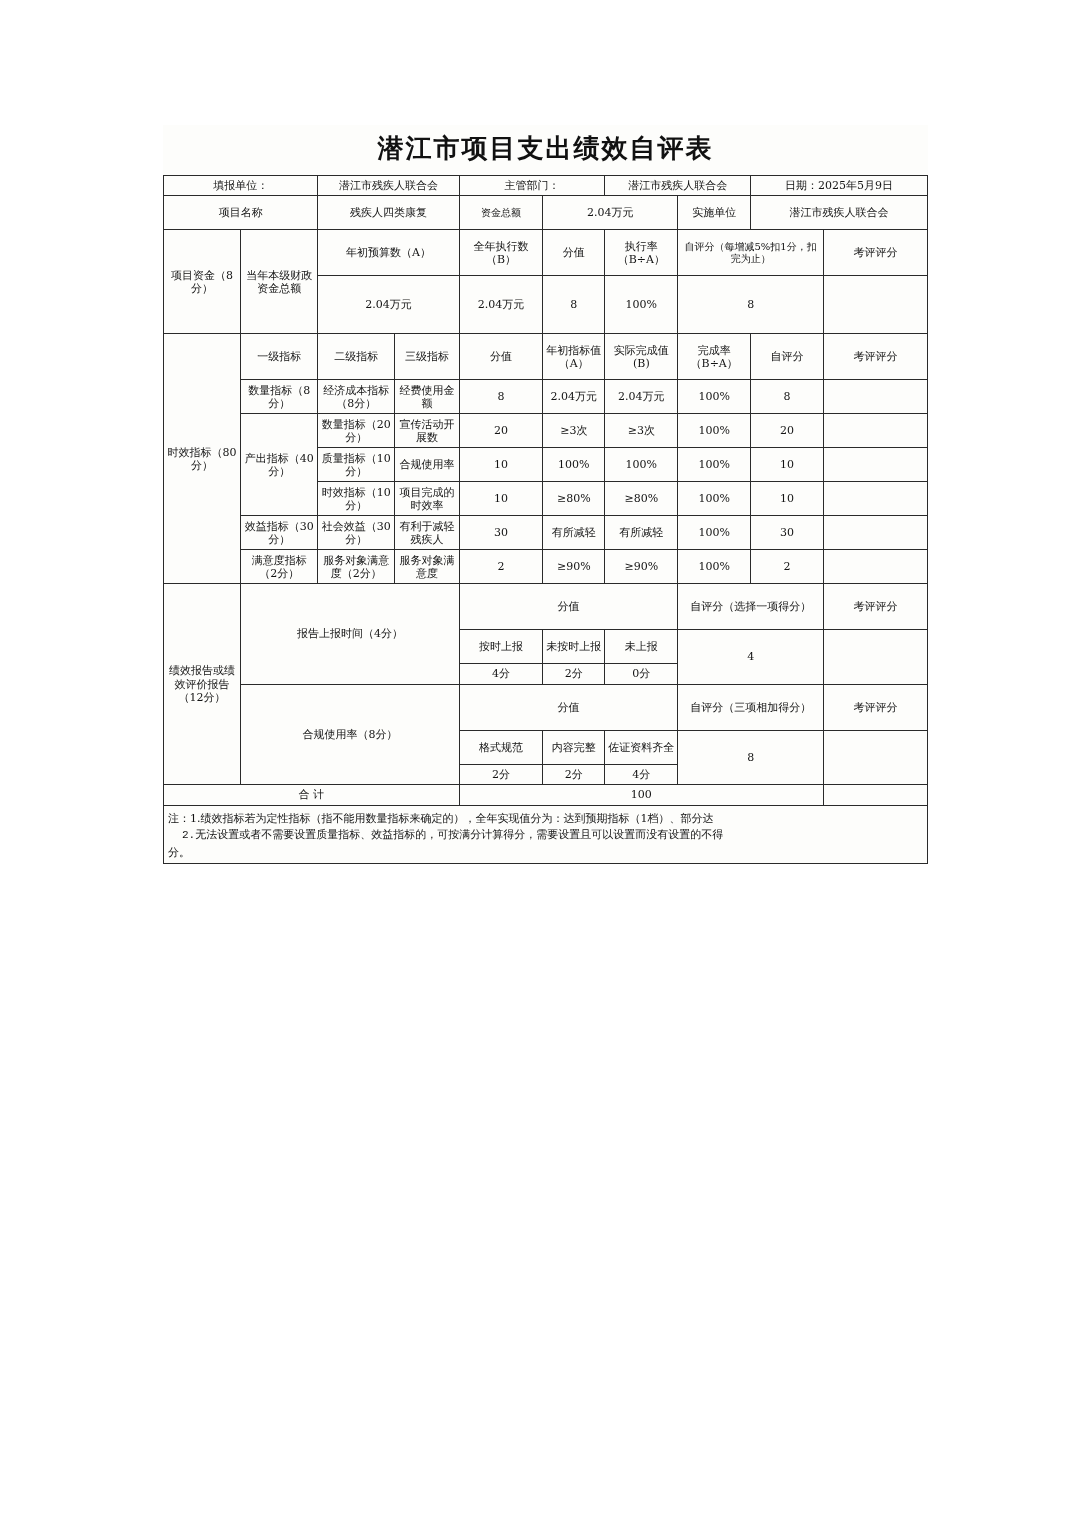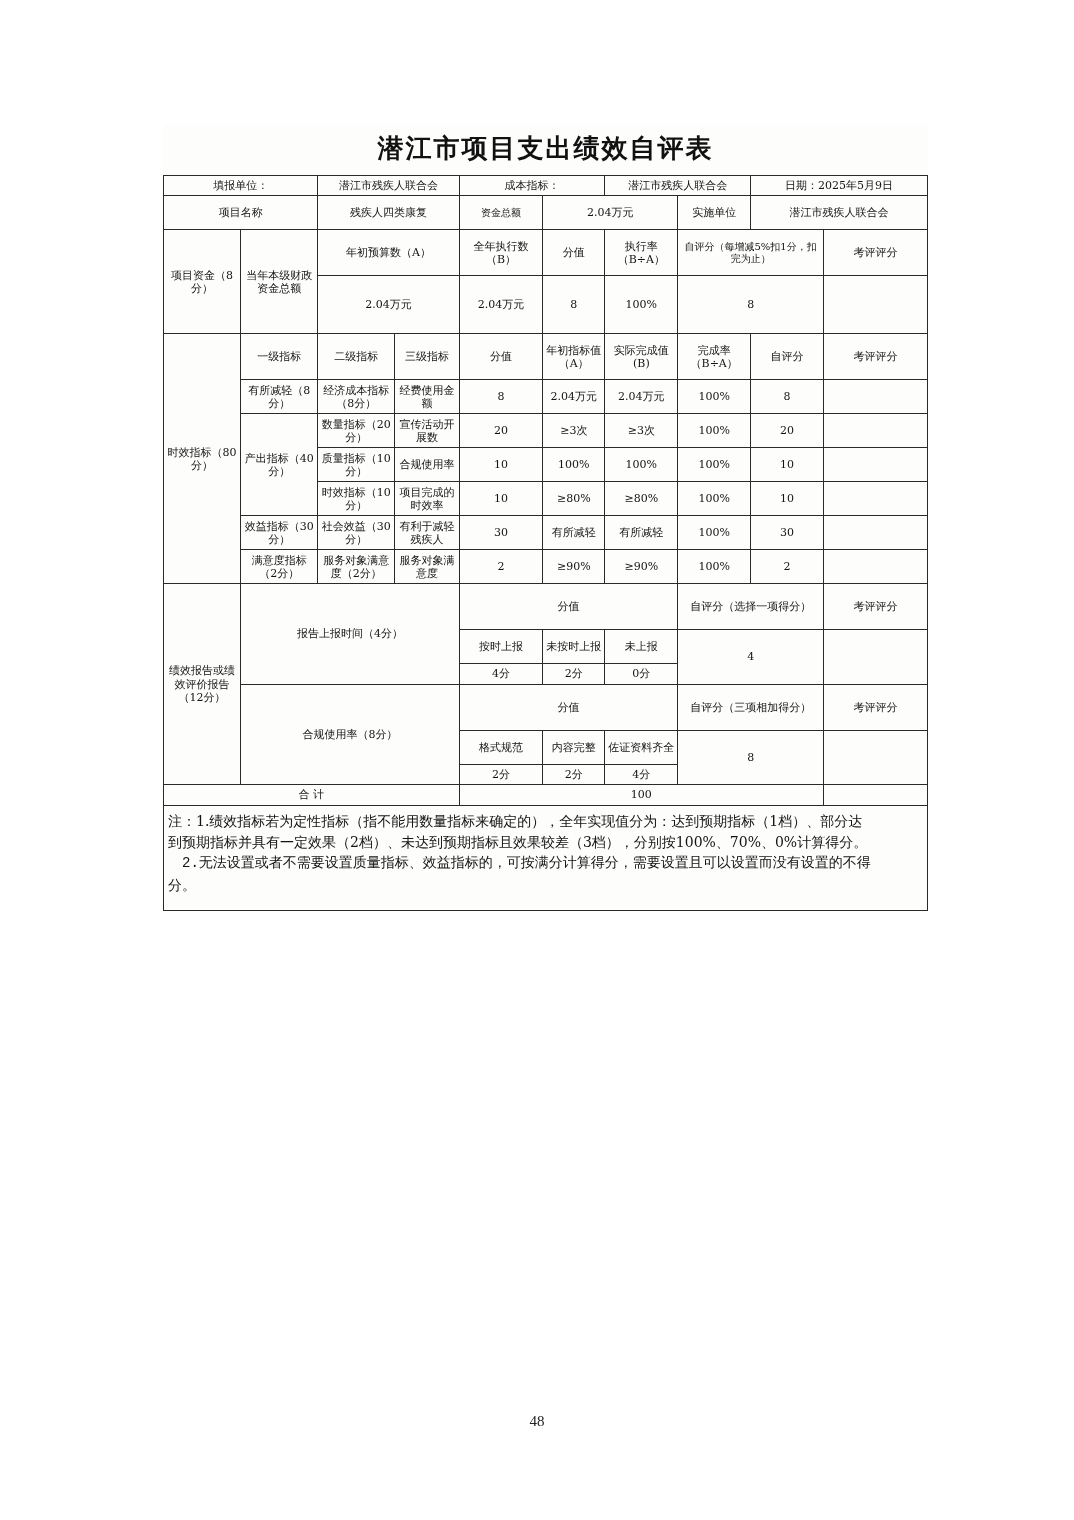--- a/index.html
+++ b/index.html
@@ -56,23 +56,23 @@
   td.lbl-left {
     text-align: left;
     padding-left: 6px;
   }
   .tall { height: 34px; }
   .taller { height: 46px; }
   .tallest { height: 58px; }
   .small { font-size: 10px; }
   .notes {
     font-family: "DejaVu Serif", serif;
-    font-size: 14px;
+    font-size: 11px;
     line-height: 1.45;
-    padding: 5px 4px 14px 4px;
+    padding: 5px 4px 2px 4px;
     border: 1px solid #2a2a2a;
     border-top: none;
     text-align: justify;
     color: #131313;
   }
   .notes p { margin: 0 0 1px 0; }
   .notes p.indent { text-indent: 14px; font-family: Liberation Mono, monospace; }
 
   
   .section-heading {
@@ -117,21 +117,21 @@
         <col style="width:68px">
         <col style="width:68px">
         <col style="width:48px">
         <col style="width:49px">
       </colgroup>
 
       <tbody>
           <tr>
         <td class="lbl-left" colspan="2">填报单位：</td>
         <td colspan="2">潜江市残疾人联合会</td>
-        <td colspan="2">成本指标：</td>
+        <td colspan="2">主管部门：</td>
         <td colspan="2">潜江市残疾人联合会</td>
         <td colspan="3"><span>日期：</span><span>2025年5月9日</span></td>
       </tr>
 
       <tr class="tall">
         <td colspan="2">项目名称</td>
         <td class="lbl-left" colspan="2">残疾人四类康复</td>
         <td class="small">资金总额</td>
         <td colspan="2">2.04万元</td>
         <td>实施单位</td>
@@ -164,21 +164,21 @@
         <td>三级指标</td>
         <td>分值</td>
         <td>年初指标值（A）</td>
         <td>实际完成值(B)</td>
         <td>完成率（B÷A）</td>
         <td>自评分</td>
         <td colspan="2">考评评分</td>
       </tr>
 
       <tr class="tall">
-        <td>有所减轻（8分）</td>
+        <td>数量指标（8分）</td>
         <td>经济成本指标（8分）</td>
         <td>经费使用金额</td>
         <td>8</td>
         <td>2.04万元</td>
         <td>2.04万元</td>
         <td>100%</td>
         <td>8</td>
         <td colspan="2"></td>
       </tr>
 
@@ -280,22 +280,20 @@
       <tr>
         <td colspan="4">合  计</td>
         <td colspan="5">100</td>
         <td colspan="2"></td>
       </tr>
     </tbody>
       </table>
 
     <div class="notes">
       <p>注：1.绩效指标若为定性指标（指不能用数量指标来确定的），全年实现值分为：达到预期指标（1档）、部分达</p>
-      <p>到预期指标并具有一定效果（2档）、未达到预期指标且效果较差（3档），分别按100%、70%、0%计算得分。</p>
       <p class="indent">2.无法设置或者不需要设置质量指标、效益指标的，可按满分计算得分，需要设置且可以设置而没有设置的不得</p>
       <p>分。</p>
     </div>
   </div>
 
 
-  <div class="page-number">48</div>
 
 </div>
 
 </body></html>

